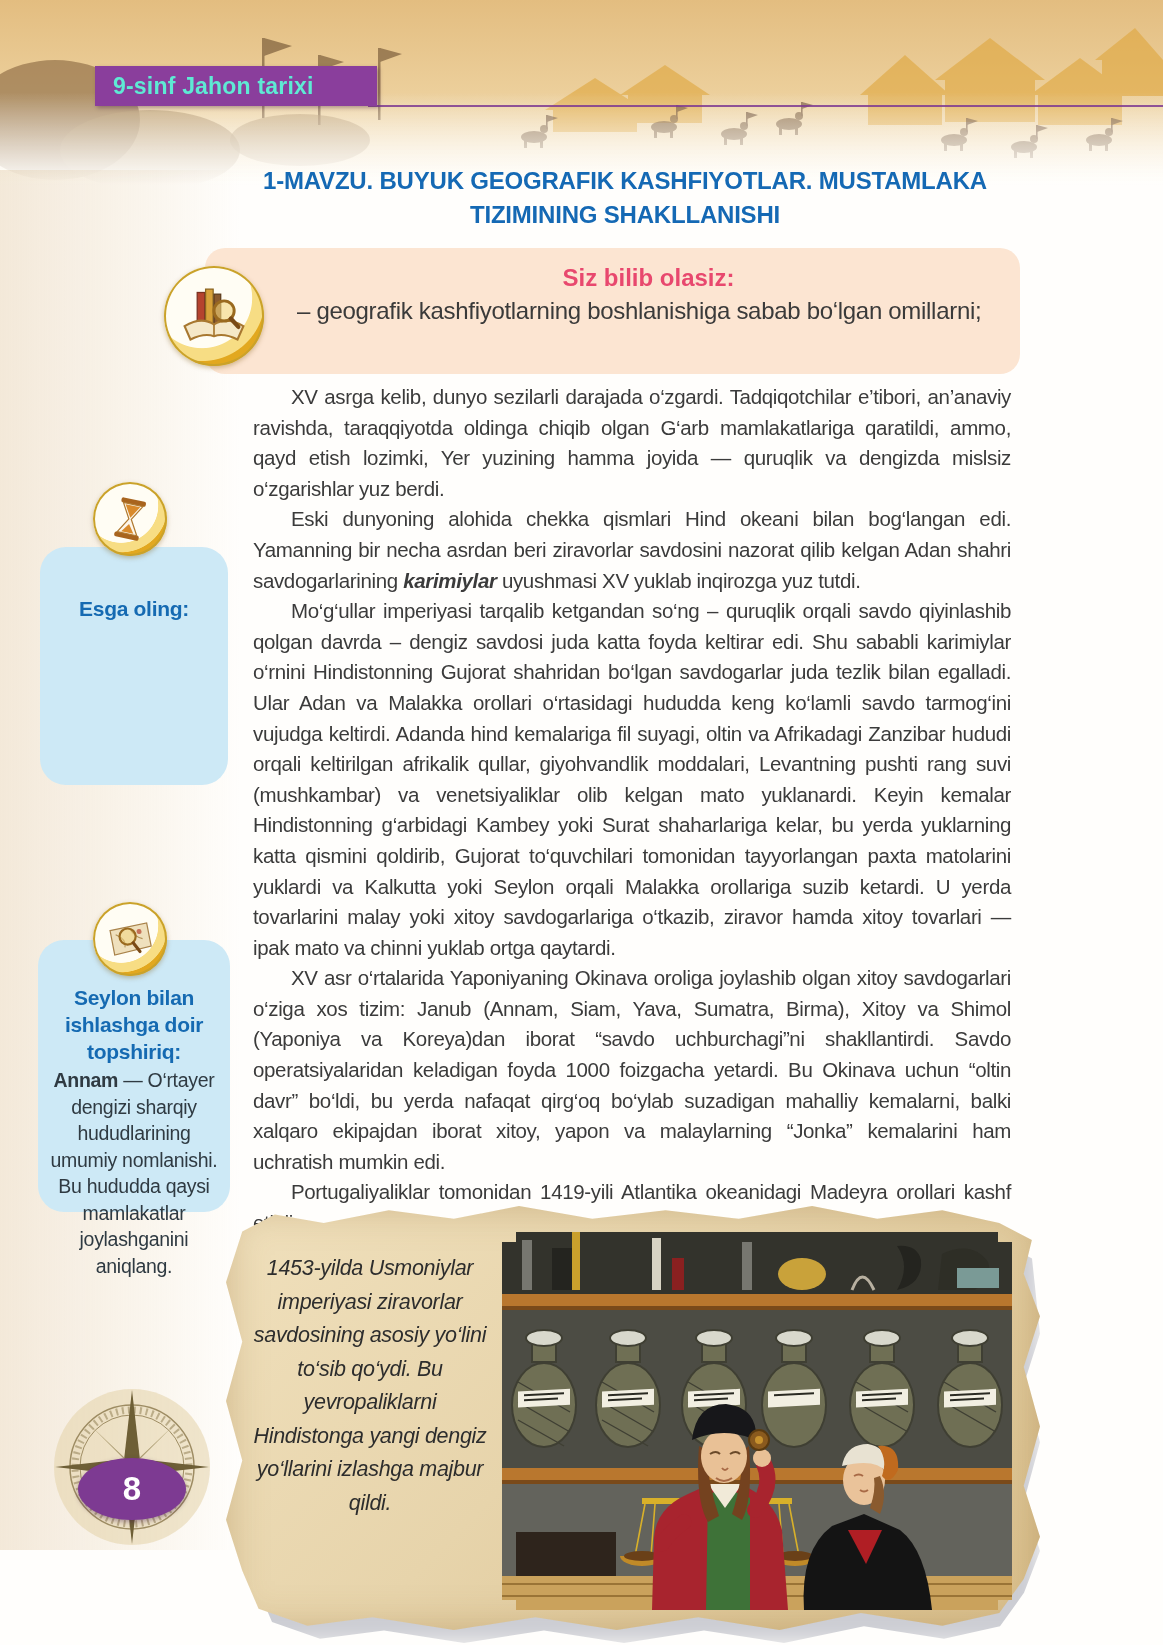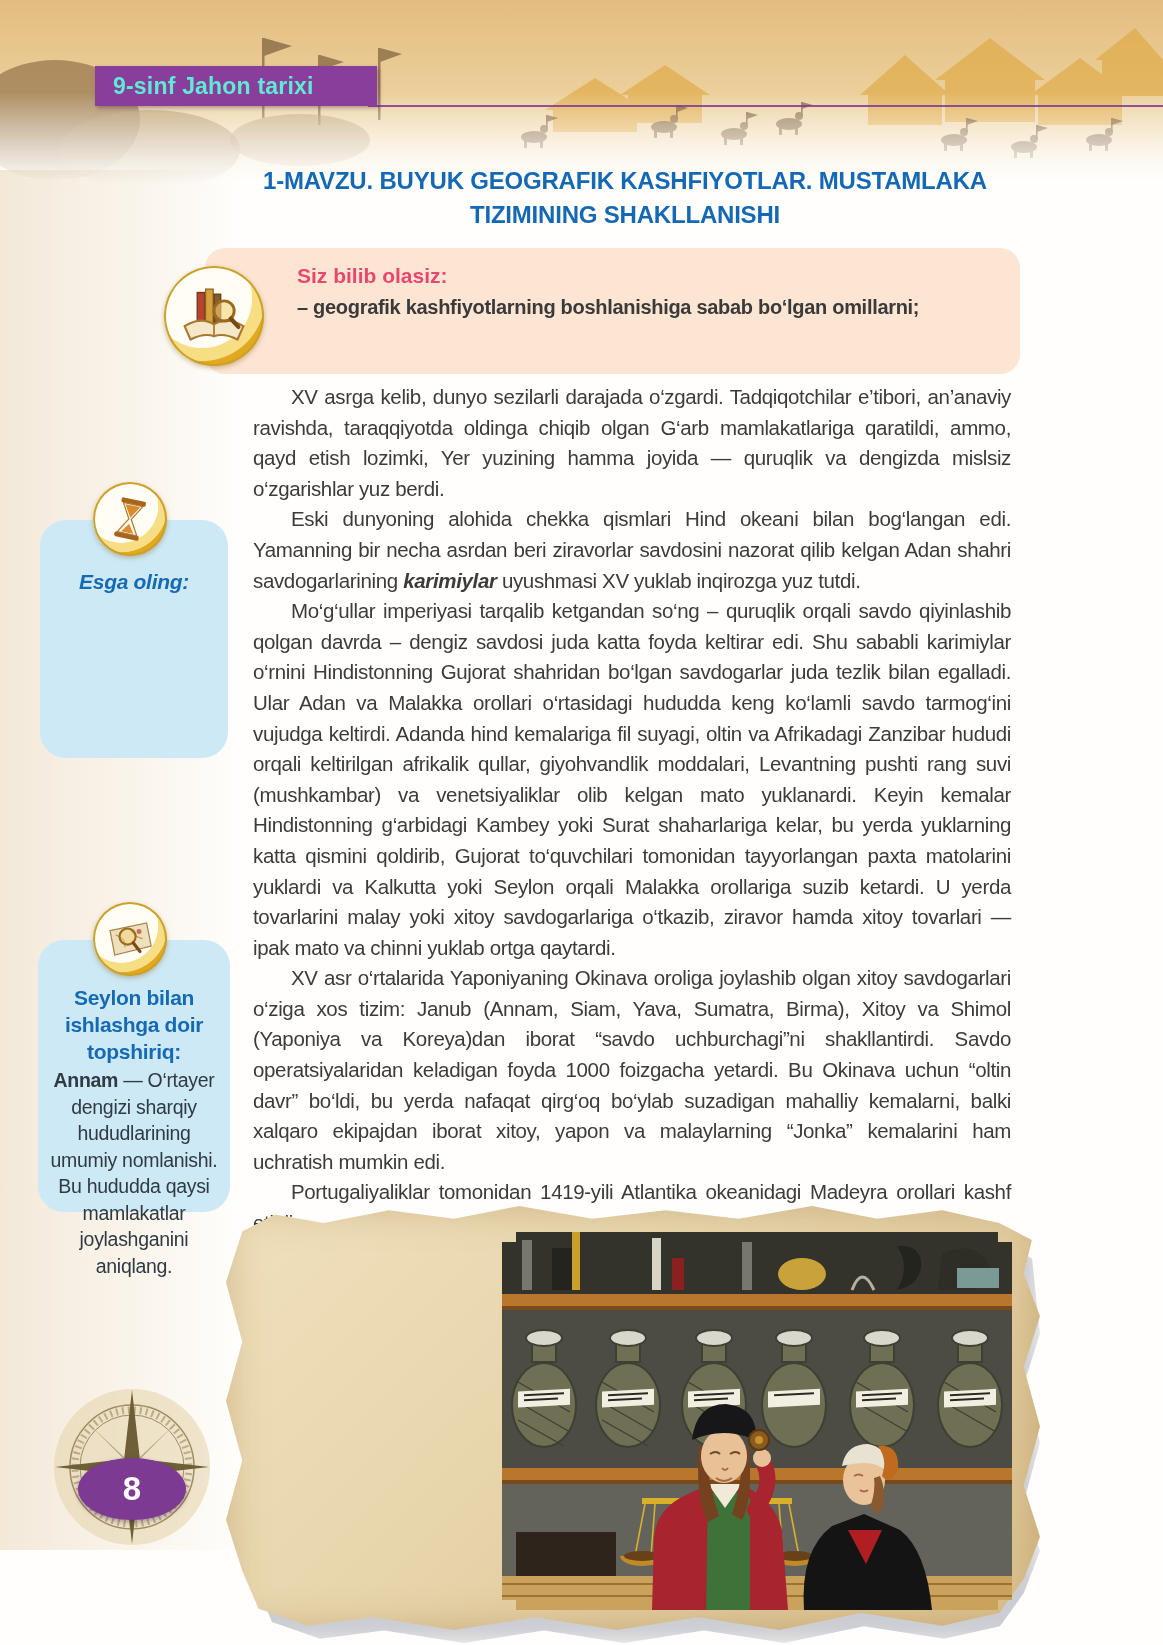--- a/index.html
+++ b/index.html
@@ -13,37 +13,37 @@
          color:#5eead4;font-size:23px;font-weight:700;letter-spacing:.2px;box-sizing:border-box;}
   
   .leftstrip{position:absolute;left:0;top:170px;width:240px;height:1380px;
              background:linear-gradient(to right,rgba(224,199,160,.38),rgba(224,199,160,.12) 70%,rgba(224,199,160,0));}
   
   .title{position:absolute;left:225px;top:164px;width:800px;text-align:center;color:#1569b4;
          font-size:24px;font-weight:700;line-height:34px;letter-spacing:-0.2px;}
   
   .knowbox{position:absolute;left:205px;top:248px;width:815px;height:126px;background:#fce5d2;
            border-radius:20px;box-sizing:border-box;padding:16px 20px 0 92px;}
-  .know-head{color:#e8486e;font-size:21px;font-weight:700;margin-bottom:4px;}
-  .know-item{color:#3a3a3a;font-size:20px;line-height:30px;letter-spacing:-0.3px;font-weight:bold;}
+  .know-head{color:#e8486e;font-size:24px;font-weight:700;margin-bottom:4px;text-align:center;}
+  .know-item{color:#3a3a3a;font-size:24px;line-height:30px;letter-spacing:-0.3px;}
   .gold-badge{position:absolute;border-radius:50%;
       background:radial-gradient(circle at 38% 32%, #fffdf4 0 54%, #f7dd84 55% 68%, #e2a81f 69% 100%);
       box-shadow:0 2px 5px rgba(120,80,0,.35), inset 0 0 0 2px #caa22a;}
   .icon-know{left:164px;top:266px;width:100px;height:100px;}
   
   .article{position:absolute;left:253px;top:382px;width:758px;color:#3b3b3b;
            font-size:20.5px;line-height:30.6px;text-align:justify;letter-spacing:-0.35px;}
   .article p.par{margin:0;text-indent:38px;}
   .run-bold{font-weight:700;}
   .run-bold-italic{font-weight:700;font-style:italic;}
   
   .sidebox{position:absolute;background:#cde9f6;border-radius:26px;box-sizing:border-box;
            text-align:center;color:#2f3a42;font-size:20px;line-height:28px;letter-spacing:-0.3px;}
   .sb-head{color:#156ab2;font-weight:700;font-size:21px;line-height:27px;margin-bottom:2px;}
-  .box-remember{left:40px;top:520px;width:188px;height:238px;padding:48px 10px 0 10px;font-style:italic;}
+  .box-remember{left:40px;top:547px;width:188px;height:238px;padding:48px 10px 0 10px;}
   .icon-remember{left:93px;top:482px;width:74px;height:74px;}
   .box-maptask{left:38px;top:940px;width:192px;height:272px;padding:44px 8px 0 8px;font-size:19.5px;line-height:26.5px;}
   .icon-maptask{left:93px;top:902px;width:74px;height:74px;}
   .icon-inner{position:absolute;left:8%;top:8%;width:84%;height:84%;}
   
   .compass{position:absolute;left:52px;top:1382px;width:160px;height:170px;}
   .pagenum{position:absolute;left:78px;top:1458px;width:108px;height:62px;background:#7d3a92;
            border-radius:50%;display:flex;align-items:center;justify-content:center;
            color:#fff;font-size:33px;font-weight:700;box-shadow:0 2px 5px rgba(60,20,70,.4);}
   
@@ -209,20 +209,21 @@
       <polygon points="38,127 76,91 80,85 72,93"></polygon>
       <polygon points="122,127 84,91 80,85 88,93"></polygon>
     </g>
   </svg>
   <div class="pagenum">
     <span>8</span>
   </div>
 
   <div class="parchment-shadow"></div>
   <div class="parchment"></div>
+  <div class="fig-caption">1453-yilda Usmoniylar imperiyasi ziravorlar savdosining asosiy yo‘lini to‘sib qo‘ydi. Bu yevropaliklarni Hindistonga yangi dengiz yo‘llarini izlashga majbur qildi.</div>
 
   <svg class="painting" viewBox="0 0 510 378" preserveAspectRatio="none" aria-hidden="true">
     <rect width="510" height="378" fill="#585850"></rect>
 
     <rect width="510" height="62" fill="#33332c"></rect>
     <rect x="20" y="8" width="10" height="50" fill="#777770"></rect>
     <rect x="50" y="16" width="26" height="42" fill="#24241f"></rect>
     <rect x="150" y="6" width="9" height="52" fill="#d8d4c4"></rect>
     <rect x="170" y="26" width="12" height="32" fill="#8a2020"></rect>
     <rect x="240" y="10" width="10" height="48" fill="#777770"></rect>

